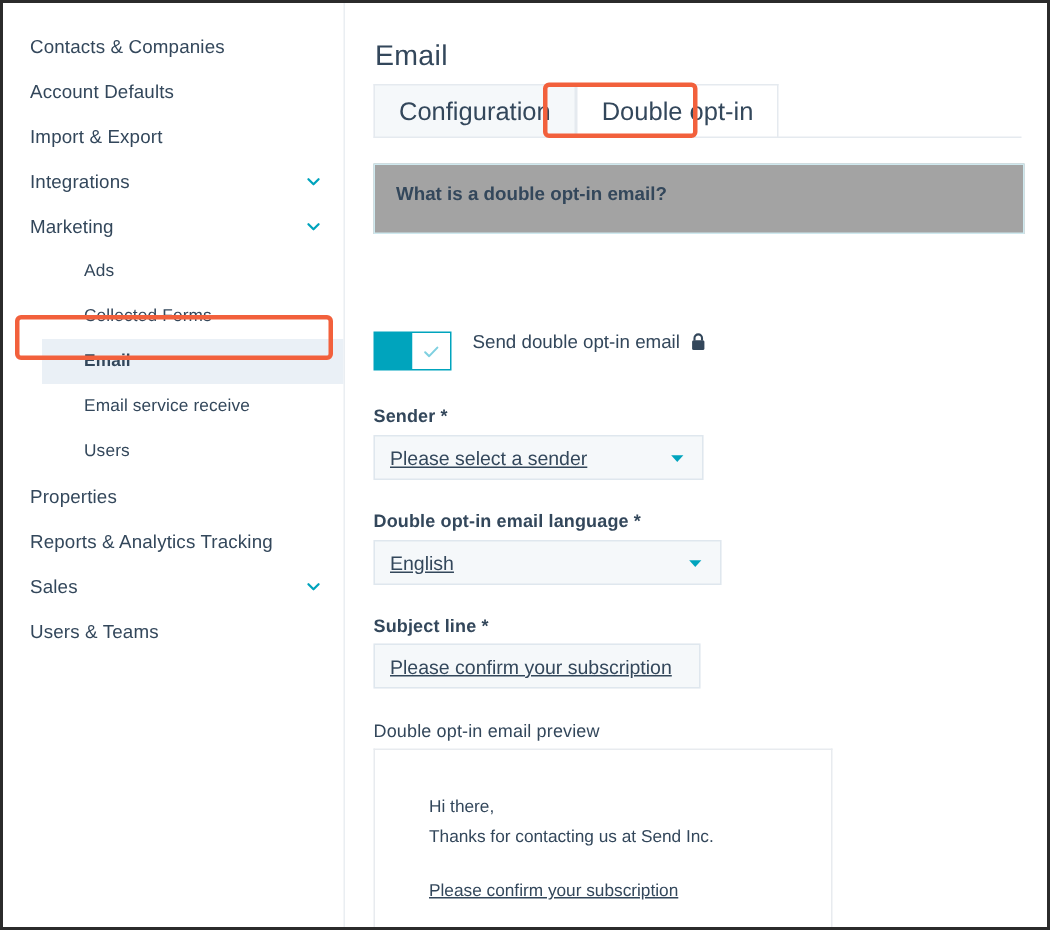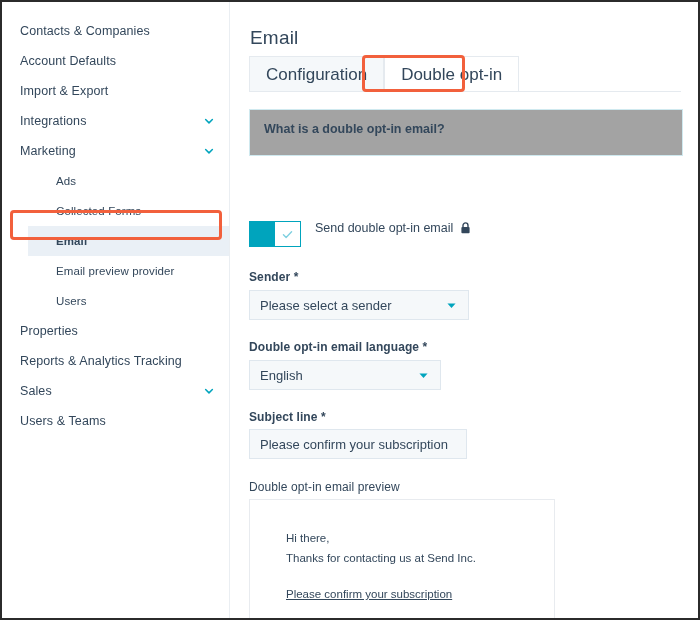--- a/index.html
+++ b/index.html
@@ -227,20 +227,21 @@
     box-sizing: border-box;
     background: #f5f8fa;
     border: 1px solid #dfe7ee;
     height: 30px;
     display: flex;
     align-items: center;
     font-size: 13px;
     color: #33475b;
     padding: 0 10px;
     cursor: pointer;
+    text-decoration: underline;
   }
   .control.select { justify-content: space-between; }
   .control .val { white-space: nowrap; }
   .caret { width: 13px; height: 13px; flex: 0 0 auto; }
 
   
   .preview-box {
     position: absolute;
     left: 18px;
     top: 497px;
@@ -300,21 +301,21 @@
       <div class="nav-item sub">
         <span class="lbl">Ads</span>
       </div>
       <div class="nav-item sub">
         <span class="lbl">Collected Forms</span>
       </div>
       <div class="nav-item sub active">
         <span class="lbl">Email</span>
       </div>
       <div class="nav-item sub">
-        <span class="lbl">Email preview provider</span>
+        <span class="lbl">Email service receive</span>
       </div>
       <div class="nav-item sub">
         <span class="lbl">Users</span>
       </div>
       <div class="nav-item">
         <span class="lbl">Properties</span>
       </div>
       <div class="nav-item">
         <span class="lbl">Reports &amp; Analytics Tracking</span>
       </div>
@@ -369,21 +370,21 @@
 
     <div class="field-label" style="left:18px; top:268px;">Sender *</div>
     <div class="control select" style="left:18px; top:288px; width:220px;">
       <span class="val">Please select a sender</span>
       <svg class="caret" viewBox="0 0 16 16">
         <path d="M3 5.5 L8 11 L13 5.5 Z" fill="#00a4bd"></path>
       </svg>
     </div>
 
     <div class="field-label" style="left:18px; top:338px;">Double opt-in email language *</div>
-    <div class="control select" style="left:18px; top:358px; width:192px;">
+    <div class="control select" style="left:18px; top:358px; width:232px;">
       <span class="val">English</span>
       <svg class="caret" viewBox="0 0 16 16">
         <path d="M3 5.5 L8 11 L13 5.5 Z" fill="#00a4bd"></path>
       </svg>
     </div>
 
     <div class="field-label" style="left:18px; top:408px;">Subject line *</div>
     <div class="control" style="left:18px; top:427px; width:218px;">
       <span class="val">Please confirm your subscription</span>
     </div>

